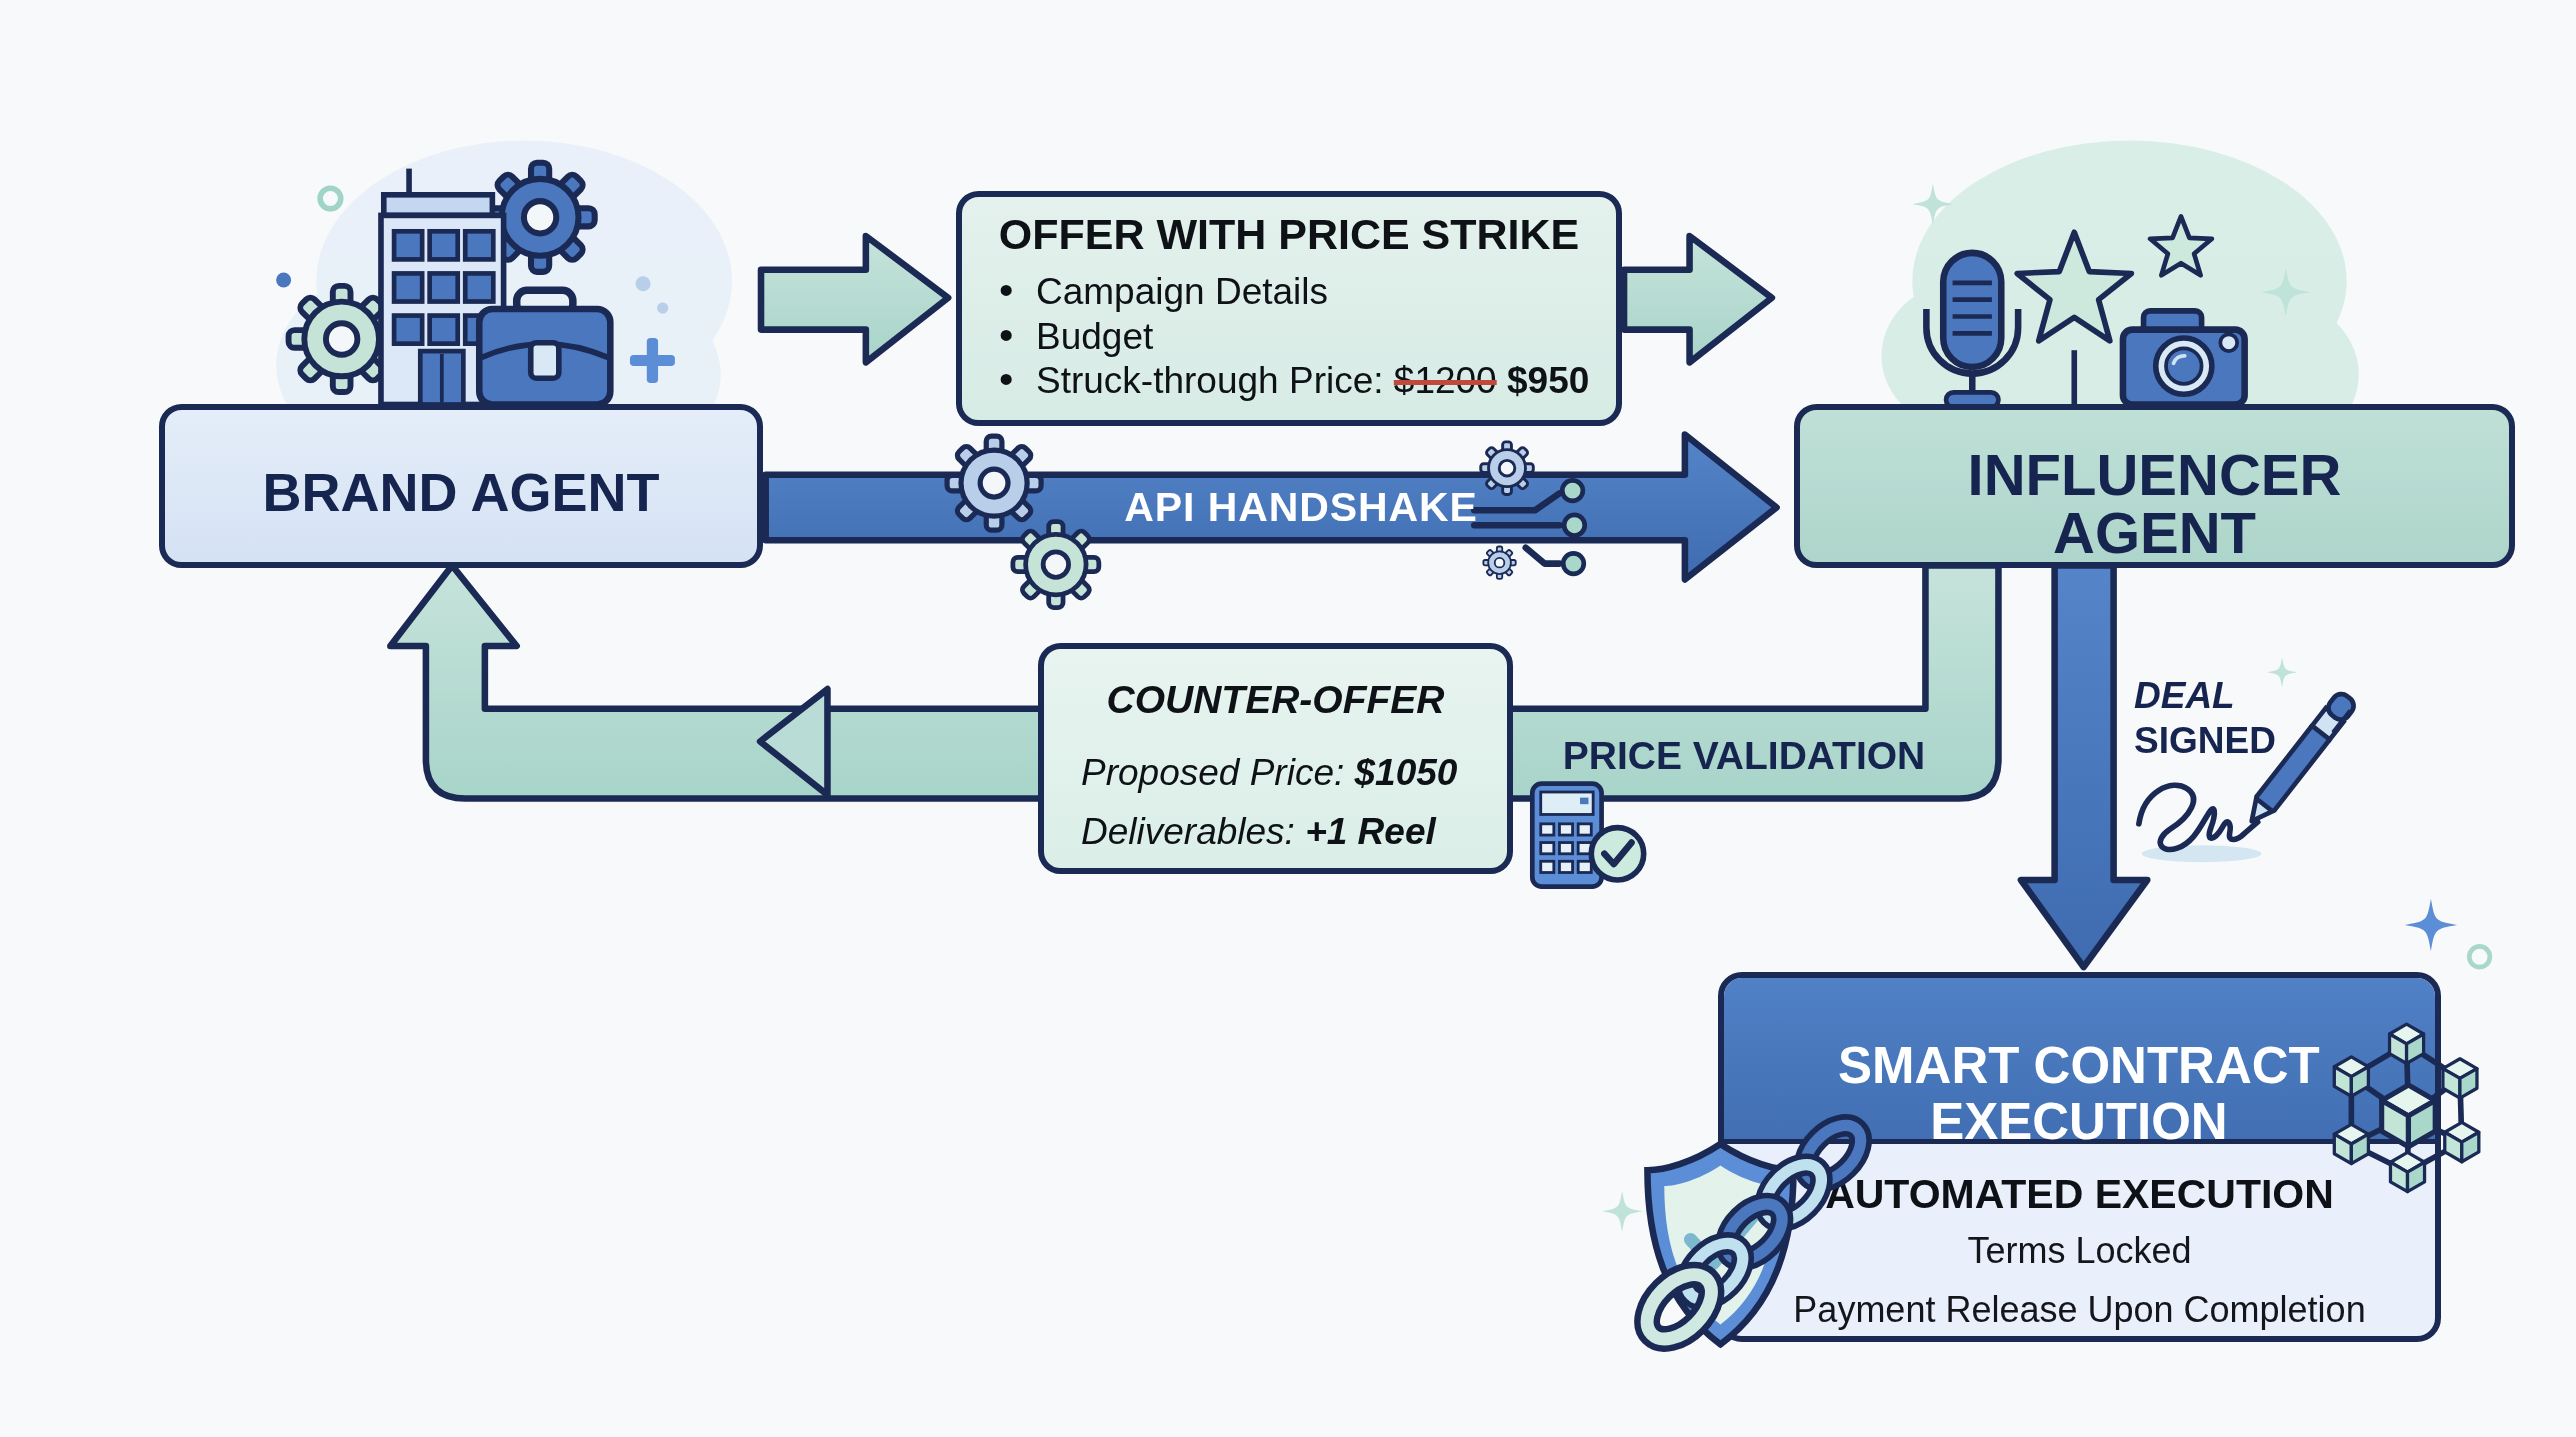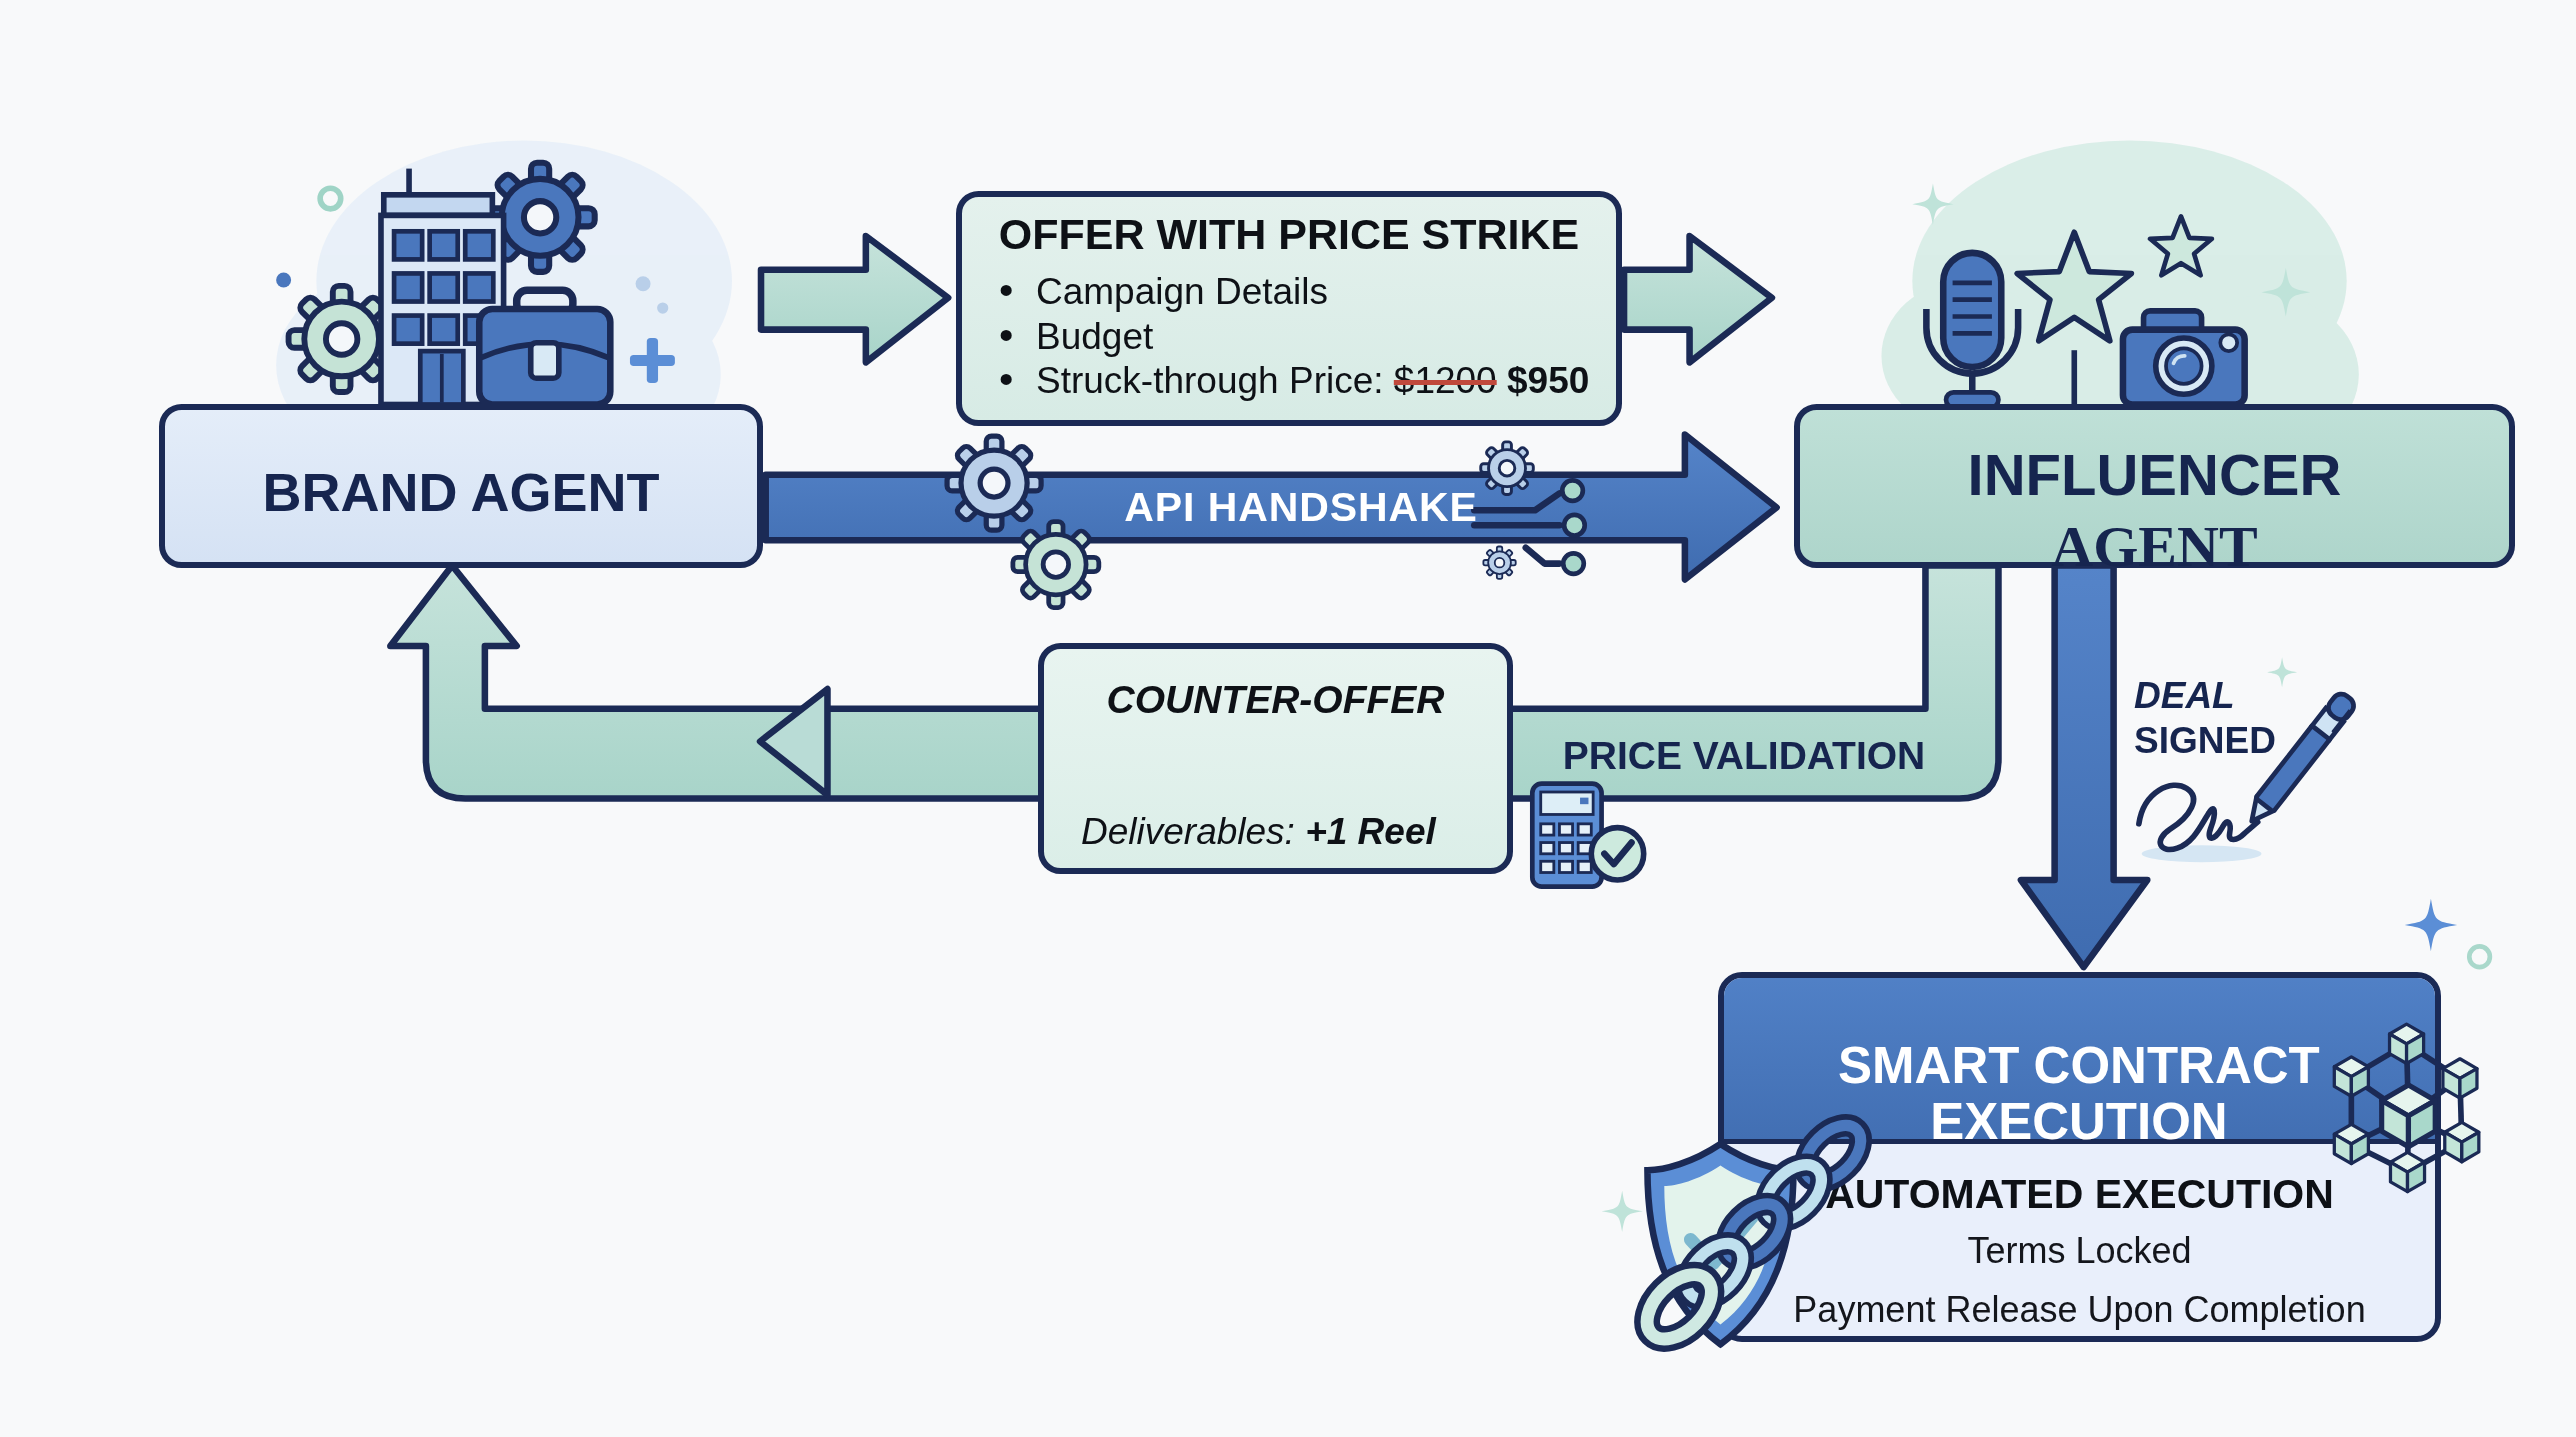--- a/index.html
+++ b/index.html
@@ -231,25 +231,29 @@
     <div class="brow offer-bullet" style="top:140px;">Budget</div>
     <div class="brow offer-bullet" style="top:184px;">
       <span>Struck-through Price:</span>
       <span class="strike">$1200</span>
       <b>$950</b>
     </div>
   </div>
 
   <div class="box" id="influencerBox">
     <div class="cline agent-label t-navy" style="top:64px;">INFLUENCER</div>
-    <div class="cline agent-label t-navy" style="top:136px;font-family:Liberation Serif, serif;">AGENT</div>
+    <div class="cline agent-label t-navy" style="top:122px;">AGENT</div>
   </div>
 
   <div class="box" id="counterBox">
     <div class="cline counter-title" style="top:51px;">COUNTER-OFFER</div>
+    <div class="lrow counter-row" style="top:124px;">
+      <span>Proposed Price:</span>
+      <b>$1050</b>
+    </div>
     <div class="lrow counter-row" style="top:183px;">
       <span>Deliverables:</span>
       <b>+1 Reel</b>
     </div>
   </div>
 
   <div class="box" id="smartBox">
     <div id="smartHeader">
       <div class="cline smart-title" style="top:58px;">SMART CONTRACT</div>
       <div class="cline smart-title" style="top:114px;">EXECUTION</div>

